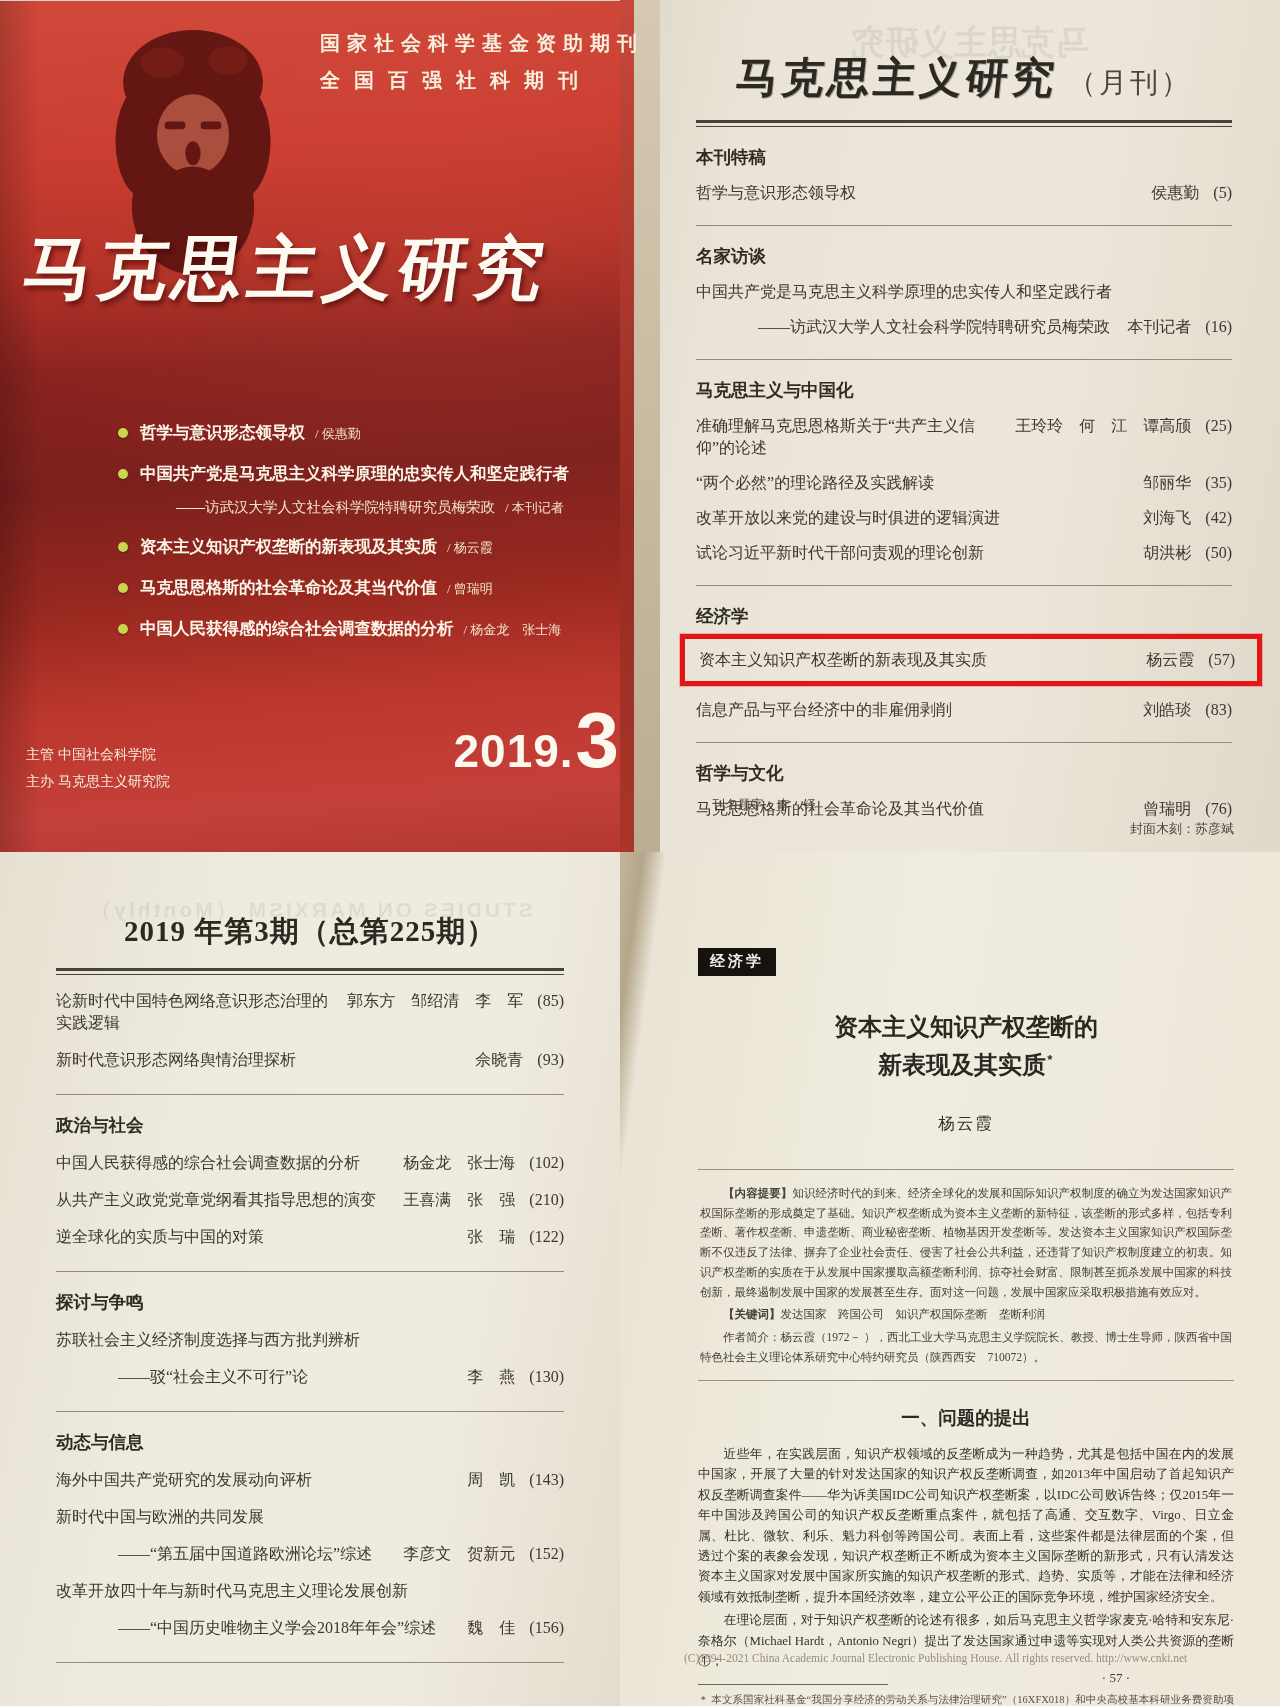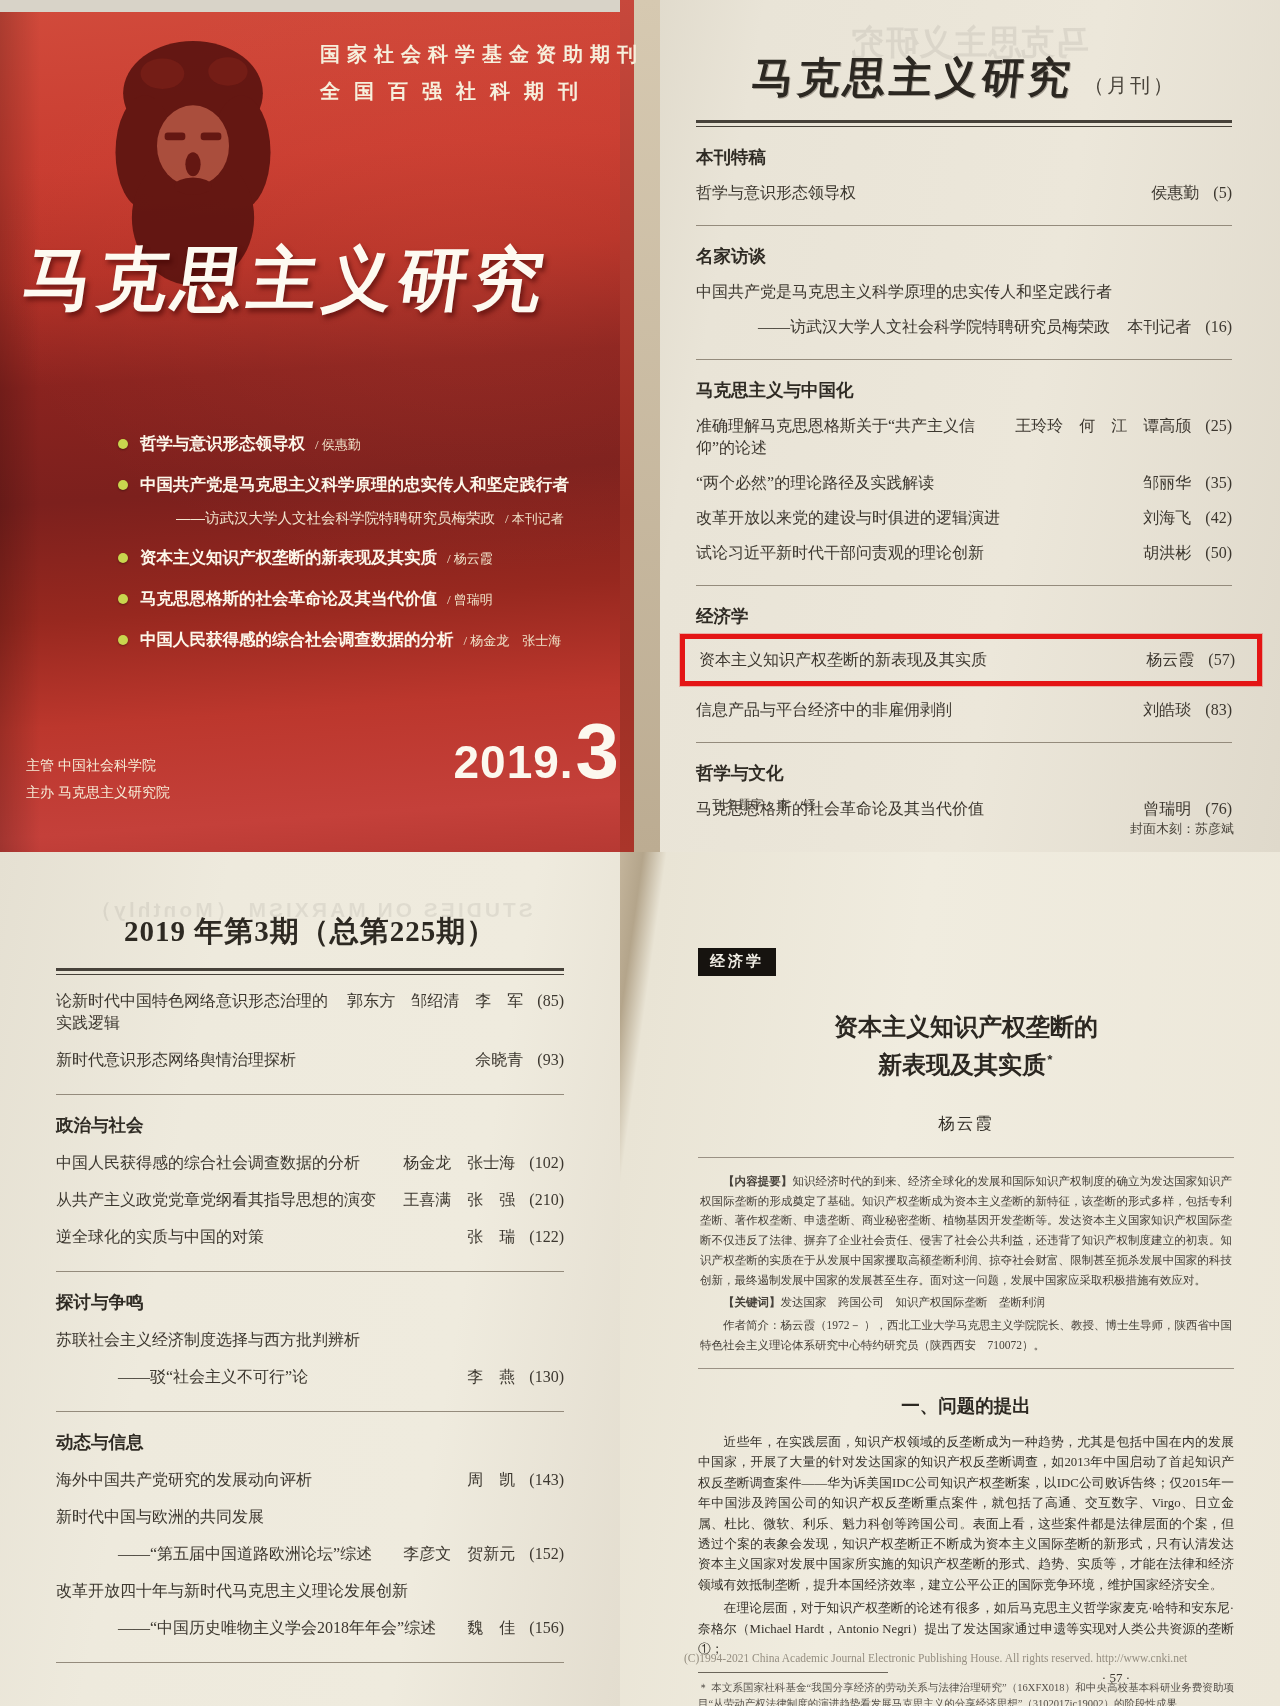--- a/index.html
+++ b/index.html
@@ -1,21 +1,21 @@
 <!DOCTYPE html>
 <html><head>
 <meta charset="utf-8">
 <style>
   html,body{margin:0;padding:0;background:#2b2b2b;}
   #canvas{position:relative;width:1280px;height:1706px;overflow:hidden;background:#d8d3c8;
           font-family:"Liberation Serif","DejaVu Serif",serif;}
   .q{position:absolute;overflow:hidden;}
 
   
-  #q1{left:0;top:12px;width:674px;height:852px;
+  #q1{left:0;top:1px;width:674px;height:852px;
       background:linear-gradient(176deg,#d14a3b 0%,#c93d31 18%,#b53228 30%,#8a231f 42%,
                  #7c201d 55%,#97281f 68%,#bc372d 80%,#c4403a 92%,#b23731 100%);}
   #q1::after{content:"";position:absolute;inset:0;
       background:radial-gradient(120% 60% at 70% 30%,rgba(255,120,90,.10),rgba(0,0,0,0) 60%),
                  linear-gradient(90deg,rgba(0,0,0,.18),rgba(0,0,0,0) 6%,rgba(0,0,0,0) 94%,rgba(0,0,0,.15));
       pointer-events:none;}
   .badges{position:absolute;top:24px;right:30px;z-index:3;text-align:left;}
   .badge{font-family:"Liberation Sans","DejaVu Sans",sans-serif;font-weight:bold;
          color:#f6efdc;font-size:20px;letter-spacing:7px;line-height:37px;white-space:nowrap;}
   .badge.b2{letter-spacing:14px;}
@@ -66,21 +66,21 @@
       background:linear-gradient(100deg,#ded8c9 0%,#e9e4d7 18%,#ece7da 60%,#dfd9cb 100%);}
   #q2 .edge-red{position:absolute;left:0;top:0;width:14px;height:100%;
       background:linear-gradient(#c7483c,#952c22 60%,#aa352a);}
   #q2 .edge-beige{position:absolute;left:14px;top:0;width:26px;height:100%;
       background:linear-gradient(#d6c9b1,#bcac92);}
   #q2 .content{position:absolute;left:40px;right:0;top:0;bottom:0;padding:34px 48px 0 36px;}
   #q2 .ghost{top:20px;left:50%;font-size:34px;transform:translateX(-50%) scaleX(-1);}
   .jtitle-wrap{text-align:center;margin:16px 0 14px;white-space:nowrap;}
   .jtitle{display:inline-block;font-weight:bold;font-size:42px;letter-spacing:4px;
       color:#2c2822;transform:skewX(-6deg);text-shadow:1px 1px 0 rgba(40,30,20,.35);}
-  .jsub{font-size:20px;color:#4a453c;letter-spacing:3px;margin-left:10px;}
+  .jsub{font-size:28px;color:#4a453c;letter-spacing:3px;margin-left:10px;}
   .trow.hl{position:relative;border:5px solid #e41515;margin:2px -30px 8px -16px;
       padding:10px 22px 10px 14px;box-shadow:0 0 0 1px rgba(228,21,21,.25);}
   #q2 .tfoot-l{position:absolute;left:92px;bottom:38px;font-size:13px;color:#4a453c;}
   #q2 .tfoot-r{position:absolute;right:46px;bottom:14px;font-size:13px;color:#4a453c;}
 
   
   #q3{left:0;top:852px;width:620px;height:854px;
       background:linear-gradient(100deg,#e5e0d2 0%,#eeeadd 30%,#efebde 70%,#e3ddcf 100%);}
   #q3 .content{position:absolute;inset:0;padding:34px 56px 0 56px;}
   #q3 .ghost{top:44px;left:0;width:100%;text-align:center;font-size:21px;letter-spacing:3px;
@@ -93,21 +93,21 @@
   #q4{left:620px;top:852px;width:660px;height:854px;
       background:linear-gradient(98deg,#c4b59c 0%,#b4a58b 3%,#e9e4d5 6%,#f0ecdf 40%,#ece7d9 100%);}
   #q4 .content{position:absolute;inset:0;padding:96px 46px 0 78px;}
   .cat-tag{display:inline-block;background:#16130f;color:#f1eee5;font-size:15px;
       font-weight:bold;letter-spacing:3px;padding:4px 12px 5px;
       font-family:"Liberation Sans","DejaVu Sans",sans-serif;}
   .atitle{text-align:center;font-size:24px;font-weight:bold;line-height:1.6;
       color:#2b2721;margin-top:34px;font-family:Liberation Mono, monospace;}
   .atitle sup{font-size:13px;}
   .aauthor{text-align:center;font-size:16.5px;color:#332f28;margin-top:26px;letter-spacing:2px;}
-  .abs-block{margin-top:22px;border-top:1px solid #9a9184;border-bottom:1px solid #9a9184;
+  .abs-block{margin-top:34px;border-top:1px solid #9a9184;border-bottom:1px solid #9a9184;
       padding:14px 2px 12px;font-size:11.5px;line-height:1.72;color:#46413a;text-align:justify;}
   .abs-block p{margin:0;text-indent:2em;}
   .abs-block p.kw{margin-top:3px;}
   .sec-head{text-align:center;font-weight:bold;font-size:18.5px;color:#2c2822;margin:24px 0 14px;}
   .bodytext p{font-size:12.8px;line-height:1.6;color:#36322b;text-align:justify;
       text-indent:2em;margin:0 0 3px;}
   .fnrule{width:190px;border-top:1px solid #6b655a;margin:12px 0 7px;}
   .fn{font-size:10.5px;line-height:1.55;color:#55504a;text-align:justify;margin:0 0 2px;}
   .copyright{position:absolute;left:64px;right:30px;bottom:42px;font-size:11.5px;
       color:#958e80;white-space:nowrap;}

